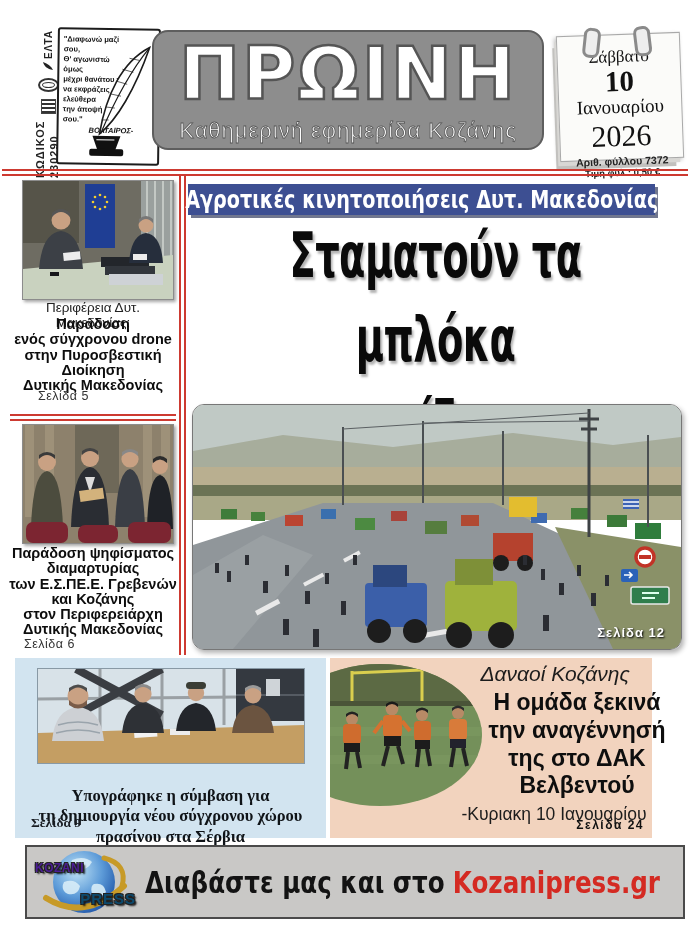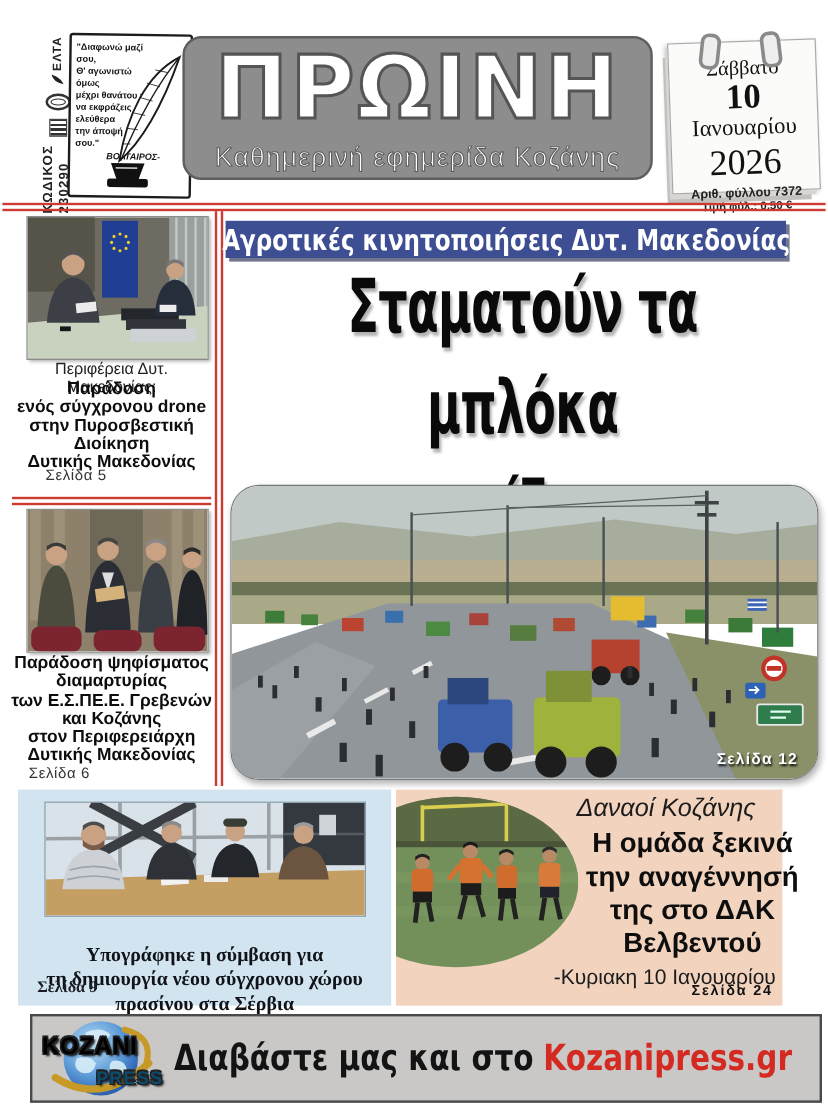--- a/index.html
+++ b/index.html
@@ -59,21 +59,21 @@
 
   
   .kicker-banner{position:absolute;left:188px;top:184px;width:467px;height:31px;background:#3d4f92;
                  box-shadow:3px 3px 0 rgba(18,28,68,.6);display:flex;align-items:center;justify-content:center;}
   .kicker-banner span{font-family:"DejaVu Sans",sans-serif;font-weight:bold;font-size:24px;color:#fff;
                  transform:scaleX(.8);white-space:nowrap;letter-spacing:0;}
   .headline{position:absolute;left:183px;top:214px;width:505px;text-align:center;
             font-family:"DejaVu Sans",sans-serif;font-weight:bold;font-size:62px;line-height:84px;
             letter-spacing:-1px;color:#0a0a0a;white-space:pre-line;transform:scaleX(.62);
             transform-origin:center top;text-shadow:3px 3px 3px rgba(0,0,0,.3);}
-  .lead-photo{position:absolute;left:192px;top:404px;width:488px;height:244px;border-radius:24px;
+  .lead-photo{position:absolute;left:192px;top:404px;width:488px;height:244px;border-radius:12px;
               overflow:hidden;border:1px solid #777;box-shadow:2px 3px 5px rgba(0,0,0,.3);}
   .lead-caption{position:absolute;right:16px;bottom:9px;font-weight:bold;font-size:13px;color:#fff;
               letter-spacing:1px;text-shadow:1px 1px 2px #000;}
 
   
   .box-servia{position:absolute;left:15px;top:658px;width:311px;height:180px;background:#d2e4f0;}
   .servia-photo{display:block;margin:10px auto 0;border:1px solid #8899a5;}
   .servia-title{margin-top:22px;text-align:center;font-family:"Liberation Serif",serif;font-weight:bold;
                 font-size:16.5px;line-height:1.24;white-space:pre-line;color:#101418;}
   .servia-foot{position:absolute;left:16px;right:14px;bottom:7px;display:flex;justify-content:space-between;
@@ -86,21 +86,21 @@
                  font-size:21px;color:#1c1c1c;}
   .sports-title{position:absolute;left:146px;top:31px;width:202px;text-align:center;font-weight:bold;
                 font-size:23px;line-height:1.21;white-space:pre-line;color:#0e0e0e;}
   .sports-sub{position:absolute;left:118px;bottom:13px;width:212px;text-align:center;font-size:17.5px;color:#1c1c1c;}
   .sports-page{position:absolute;right:8px;bottom:6px;font-weight:bold;font-size:12px;letter-spacing:1.5px;color:#111;}
 
   
   .kozani-banner{position:absolute;left:25px;top:845px;width:660px;height:74px;background:#c9c8c6;
                  border:2px solid #4a4a4a;box-sizing:border-box;}
   .kp-logo{position:absolute;left:5px;top:1px;width:106px;height:68px;}
-  .kp-top{position:absolute;left:3px;top:13px;font-weight:bold;font-size:20px;color:#000000;letter-spacing:.5px;
+  .kp-top{position:absolute;left:3px;top:13px;font-weight:bold;font-size:12px;color:#4c1d95;letter-spacing:.5px;
           text-shadow:-1px -1px 0 #222,1px -1px 0 #222,-1px 1px 0 #222,1px 1px 0 #222,2px 2px 2px #000;}
   .kp-bottom{position:absolute;right:2px;bottom:9px;font-weight:bold;font-size:15px;color:#0c4a6e;letter-spacing:1px;
           text-shadow:-1px -1px 0 #222,1px -1px 0 #222,-1px 1px 0 #222,1px 1px 0 #222,2px 2px 2px #000;}
   .kz-text{position:absolute;left:118px;top:0;height:70px;display:flex;align-items:center;gap:10px;
            font-family:"DejaVu Sans",sans-serif;font-weight:bold;font-size:30px;white-space:nowrap;
            transform:scaleX(.82);transform-origin:left center;}
   .kz-black{color:#131313;}
   .kz-red{color:#d42a22;}
 </style>
 </head>

